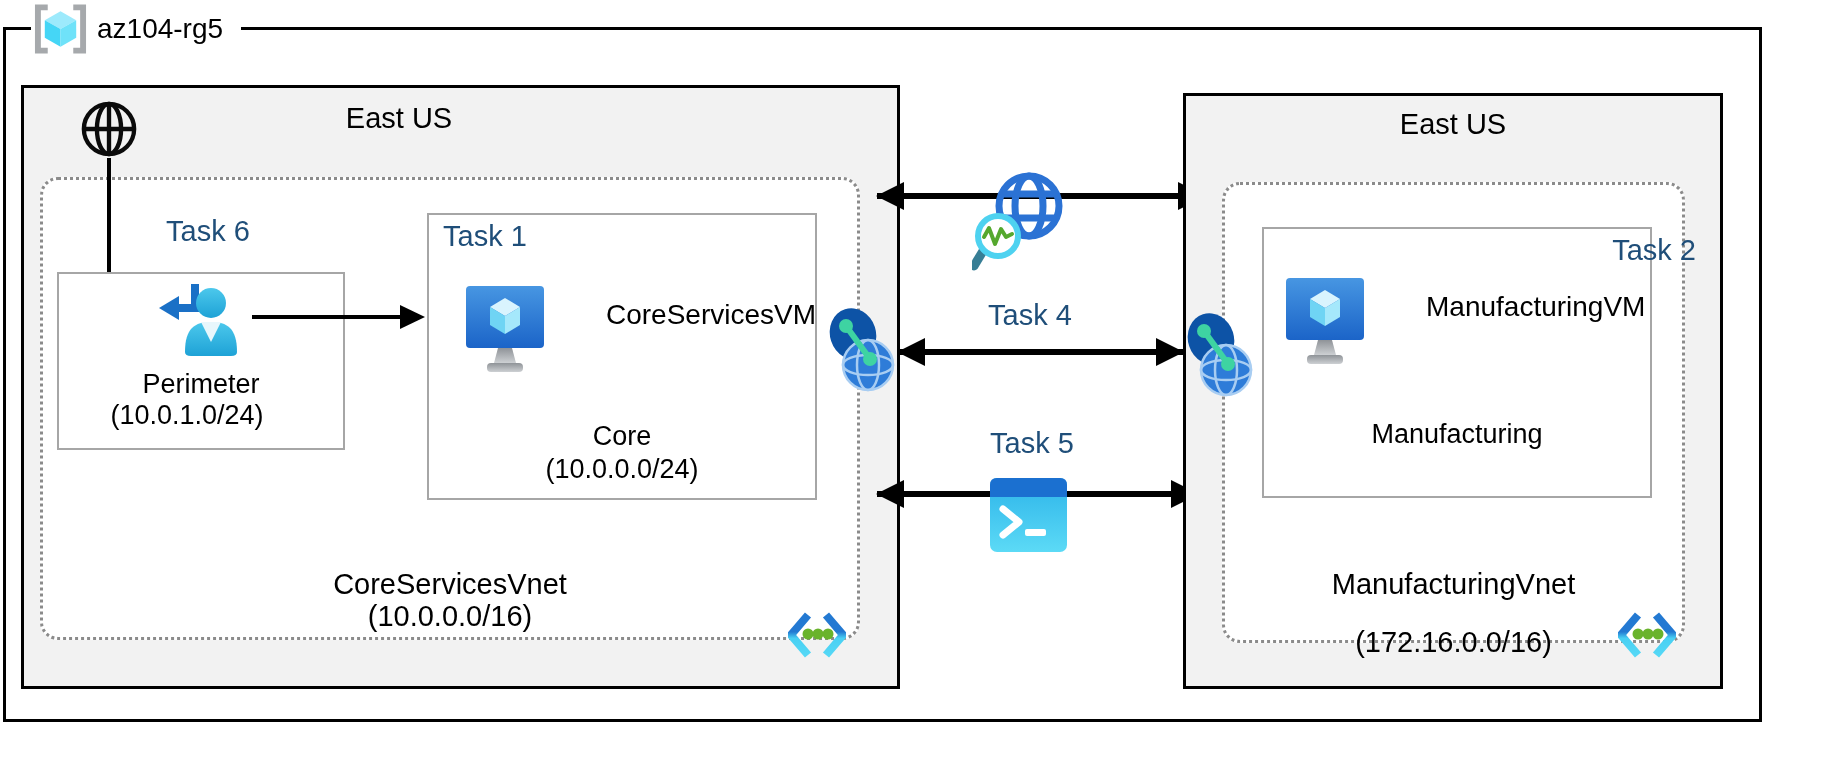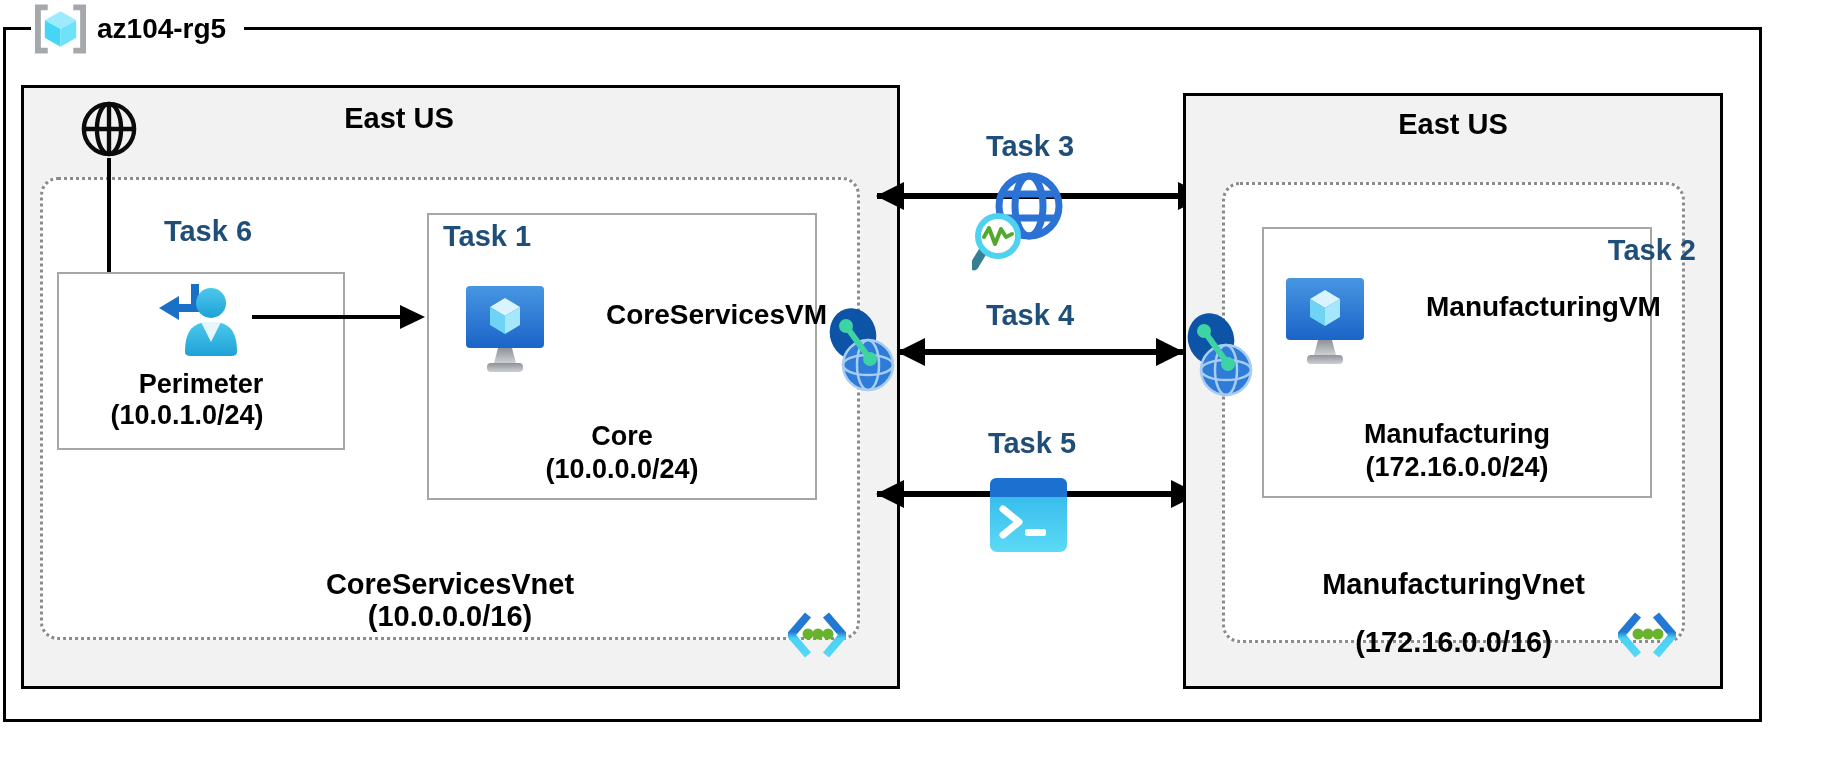--- a/index.html
+++ b/index.html
@@ -1,19 +1,19 @@
 <!DOCTYPE html>
 <html><head>
 <meta charset="utf-8">
 <style>
   html,body{margin:0;padding:0;background:#fff;}
   *{box-sizing:border-box;}
   .canvas{
     position:relative;width:1828px;height:759px;background:#fff;
-    font-family:"Liberation Sans","DejaVu Sans",sans-serif;font-weight:700;color:#000;
+    font-family:"Liberation Sans","DejaVu Sans",sans-serif;font-weight:400;color:#000;
     overflow:hidden;
   }
   .abs{position:absolute;}
   
   .rg-box{left:3px;top:27px;width:1759px;height:695px;border:3px solid #000;background:#fff;}
   .rg-legend{position:absolute;left:25px;top:-29px;height:56px;display:flex;align-items:center;gap:9px;background:#fff;padding:0 18px 0 2px;}
   .rg-label{font-size:28px;line-height:1;}
   
   .region{background:#f2f2f2;border:3px solid #000;}
   .region-left{left:21px;top:85px;width:879px;height:604px;}
@@ -145,21 +145,20 @@
     <g fill="none" stroke="#a8cdf2" stroke-width="2.5">
       <circle cx="41" cy="58" r="25"></circle>
       <ellipse cx="41" cy="58" rx="11" ry="25"></ellipse>
       <ellipse cx="41" cy="58" rx="25" ry="10"></ellipse>
     </g>
     <line x1="19" y1="19" x2="43" y2="52" stroke="#3ed3a2" stroke-width="6"></line>
     <circle cx="19" cy="19" r="7" fill="#3ed3a2"></circle>
     <circle cx="43" cy="52" r="7" fill="#3ed3a2"></circle>
   </svg>
 
-  <div class="abs task-label center" style="left:930px;top:132px;width:200px;">Task 3</div>
   <div class="abs hline dbl" style="left:877px;top:193px;width:328px;"></div>
   <svg class="abs" style="left:972px;top:170px;" width="100" height="106" viewBox="0 0 100 106">
     <g fill="none" stroke="#2b72d4" stroke-width="7">
       <circle cx="57" cy="36" r="30"></circle>
       <ellipse cx="57" cy="36" rx="14" ry="30"></ellipse>
       <line x1="31" y1="24" x2="83" y2="24"></line>
       <line x1="29" y1="48" x2="85" y2="48"></line>
     </g>
     <line x1="11" y1="81" x2="2" y2="96" stroke="#377e95" stroke-width="9" stroke-linecap="round"></line>
     <circle cx="26" cy="66" r="20" fill="#fff" stroke="#4ed2f0" stroke-width="6"></circle>
@@ -217,21 +216,20 @@
     </defs>
     <rect x="1" y="1" width="78" height="62" rx="4" fill="url(#vmg2)"></rect>
     <polygon points="40,13 55,22 40,31 25,22" fill="#d9f4fe"></polygon>
     <polygon points="25,22 40,31 40,49 25,40" fill="#6fd4f4"></polygon>
     <polygon points="40,31 55,22 55,40 40,49" fill="#a5e8fb"></polygon>
     <polygon points="33,63 47,63 51,78 29,78" fill="url(#stg2)"></polygon>
     <rect x="22" y="78" width="36" height="9" rx="4" fill="url(#stg2)"></rect>
   </svg>
   <div class="abs vm-name" style="left:1378px;top:293px;">ManufacturingVM</div>
   <div class="abs sub-name center" style="left:1262px;top:421px;width:390px;">Manufacturing</div>
-  <div class="abs sub-cidr center" style="left:1262px;top:454px;width:390px;">(172.16.0.0/24)</div>
 
   <div class="abs vnet-name center" style="left:1222px;top:570px;width:463px;">ManufacturingVnet</div>
   <div class="abs vnet-cidr center" style="left:1222px;top:604px;width:463px;margin-top:24px;">(172.16.0.0/16)</div>
   <svg class="abs" style="left:1618px;top:612px;" width="58" height="46" viewBox="0 0 58 46">
     <defs>
       <linearGradient id="vng2" x1="0" y1="0" x2="0" y2="1">
         <stop offset="0.42" stop-color="#2379d2"></stop>
           <stop offset="0.58" stop-color="#49d0f3"></stop>
           <stop offset="1" stop-color="#55d8f6"></stop>
       </linearGradient>

